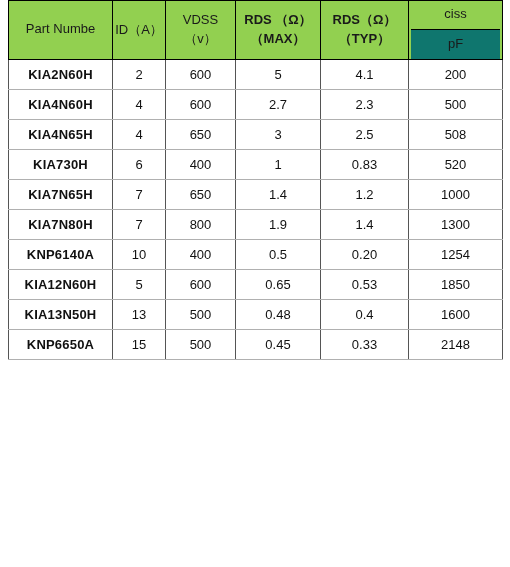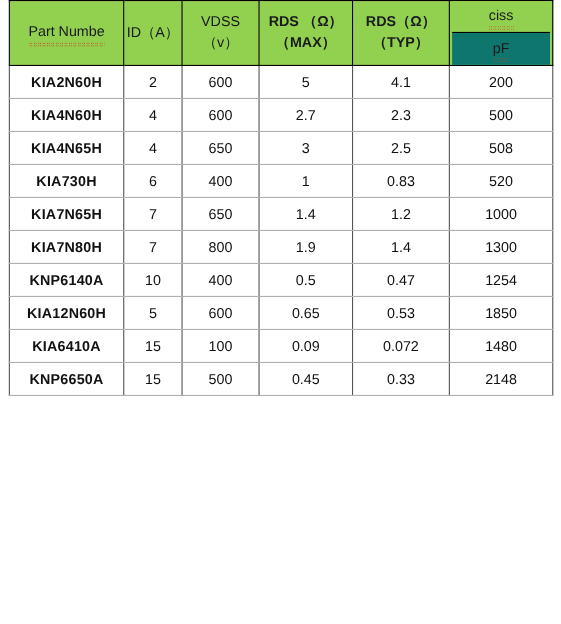--- a/index.html
+++ b/index.html
@@ -216,38 +216,38 @@
           <td>800</td>
           <td>1.9</td>
           <td>1.4</td>
           <td>1300</td>
         </tr>
         <tr>
           <td class="part">KNP6140A</td>
           <td>10</td>
           <td>400</td>
           <td>0.5</td>
-          <td>0.47</td>
+          <td>0.20</td>
           <td>1254</td>
         </tr>
         <tr>
           <td class="part">KIA12N60H</td>
           <td>5</td>
           <td>600</td>
           <td>0.65</td>
           <td>0.53</td>
           <td>1850</td>
         </tr>
         <tr>
-          <td class="part">KIA6410A</td>
-          <td>15</td>
-          <td>100</td>
-          <td>0.09</td>
-          <td>0.072</td>
-          <td>1480</td>
+          <td class="part">KIA13N50H</td>
+          <td>13</td>
+          <td>500</td>
+          <td>0.48</td>
+          <td>0.4</td>
+          <td>1600</td>
         </tr>
         <tr>
           <td class="part">KNP6650A</td>
           <td>15</td>
           <td>500</td>
           <td>0.45</td>
           <td>0.33</td>
           <td>2148</td>
         </tr>
       </tbody>

